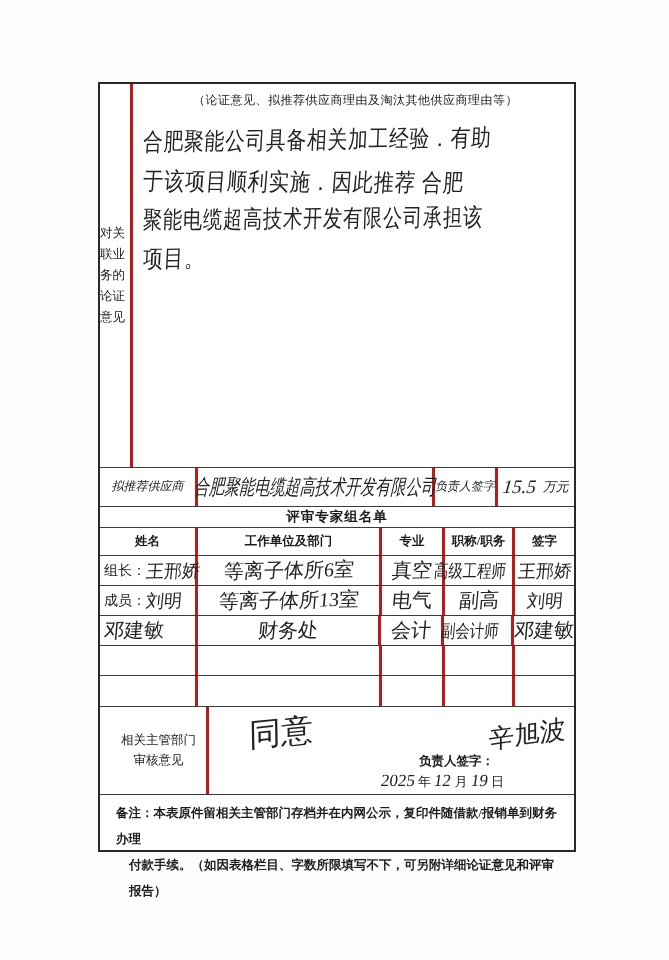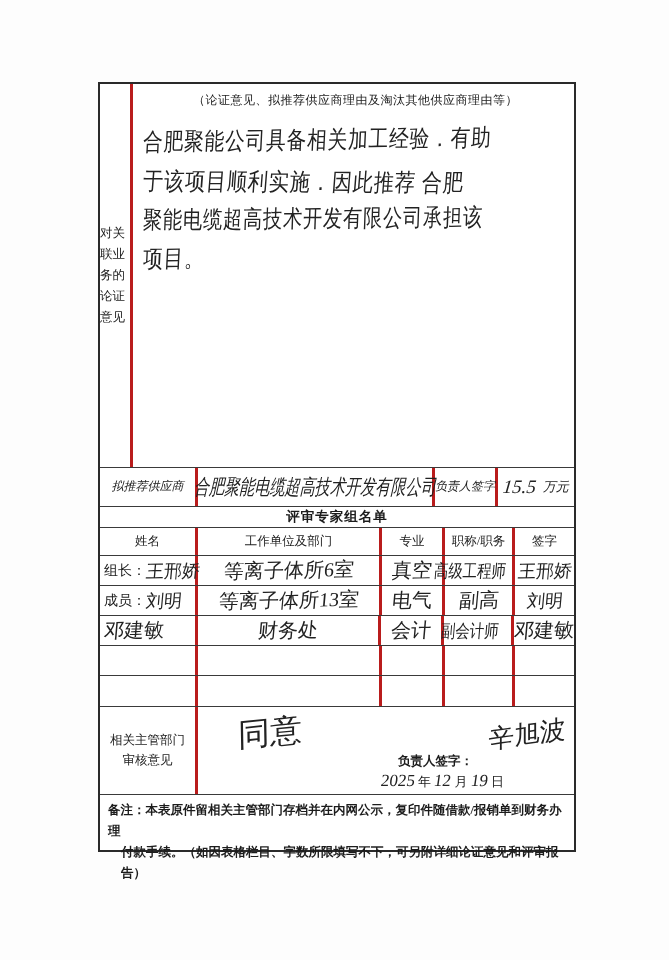--- a/index.html
+++ b/index.html
@@ -42,49 +42,49 @@
   .sup-company .hw{font-size:21px;white-space:nowrap;transform:scaleX(0.72) skewX(-4deg);transform-origin:0 50%;margin-left:-4px;}
   .sup-price-label{width:63px;display:flex;align-items:center;justify-content:center;font-size:12px;}
   .sup-price{flex:1;display:flex;align-items:center;justify-content:center;gap:6px;}
   .sup-price .hw{font-size:19px;transform:skewX(-6deg);}
   .sup-price .unit{font-size:13px;}
 
   
   .sec-title{height:21px;align-items:center;justify-content:center;font-weight:bold;font-size:13.5px;letter-spacing:1px;}
 
   
-  .sec-exhead{height:29px;font-weight:normal;font-size:12.5px;}
+  .sec-exhead{height:29px;font-weight:bold;font-size:12.5px;}
   .sec-exhead .cell{display:flex;align-items:center;justify-content:center;}
   .c-name{width:98px;}
   .c-unit{width:184px;}
   .c-major{width:63px;}
   .c-title{width:70px;}
   .c-sign{flex:1;}
 
   
   .ex-row{height:30.2px;font-size:12px;}
   .ex-row .cell{display:flex;align-items:center;justify-content:center;overflow:visible;}
   .ex-row .c-name{justify-content:flex-start;padding-left:4px;}
   .role{font-size:14px;white-space:nowrap;}
   .ex-hw{font-family:cursive;color:#222;font-size:18px;white-space:nowrap;transform:skewX(-6deg) rotate(-1deg);}
   .ex-hw.big{font-size:20px;}
   .ex-hw.squeeze{transform:scaleX(0.8) skewX(-6deg);transform-origin:0 50%;}
 
   
-  .sec-approval{height:89px;}
+  .sec-approval{height:89px;padding-left:11px;}
   .ap-label{width:98px;display:flex;flex-direction:column;justify-content:center;align-items:center;font-size:12.5px;line-height:20px;}
   .ap-content{flex:1;position:relative;}
   .ap-agree{position:absolute;left:40px;top:4px;font-size:32px;transform:rotate(-6deg) skewX(-5deg);}
-  .ap-signer{position:absolute;right:101px;top:46px;font-size:12.5px;font-weight:bold;}
+  .ap-signer{position:absolute;right:80px;top:46px;font-size:12.5px;font-weight:bold;}
   .ap-signature{position:absolute;right:8px;top:10px;font-size:26px;white-space:nowrap;transform:rotate(-8deg) skewX(-8deg);}
   .ap-date{position:absolute;right:70px;top:64px;font-size:13px;white-space:nowrap;}
   .ap-date .hw{font-size:17px;transform:skewX(-8deg);display:inline-block;}
 
   
-  .sec-remarks{height:55px;flex-direction:column;padding:5px 8px 0 8px;font-size:12.5px;font-weight:bold;line-height:21px;}
+  .sec-remarks{height:55px;flex-direction:column;padding:5px 8px 0 16px;font-size:12.5px;font-weight:bold;line-height:26px;}
   .rm-line2{padding-left:13px;}
 </style>
 </head>
 <body>
 
 <div class="form">
 
   <div class="sec sec-opinion">
     <div class="cell op-label">
       <span>对关联业务的</span>

